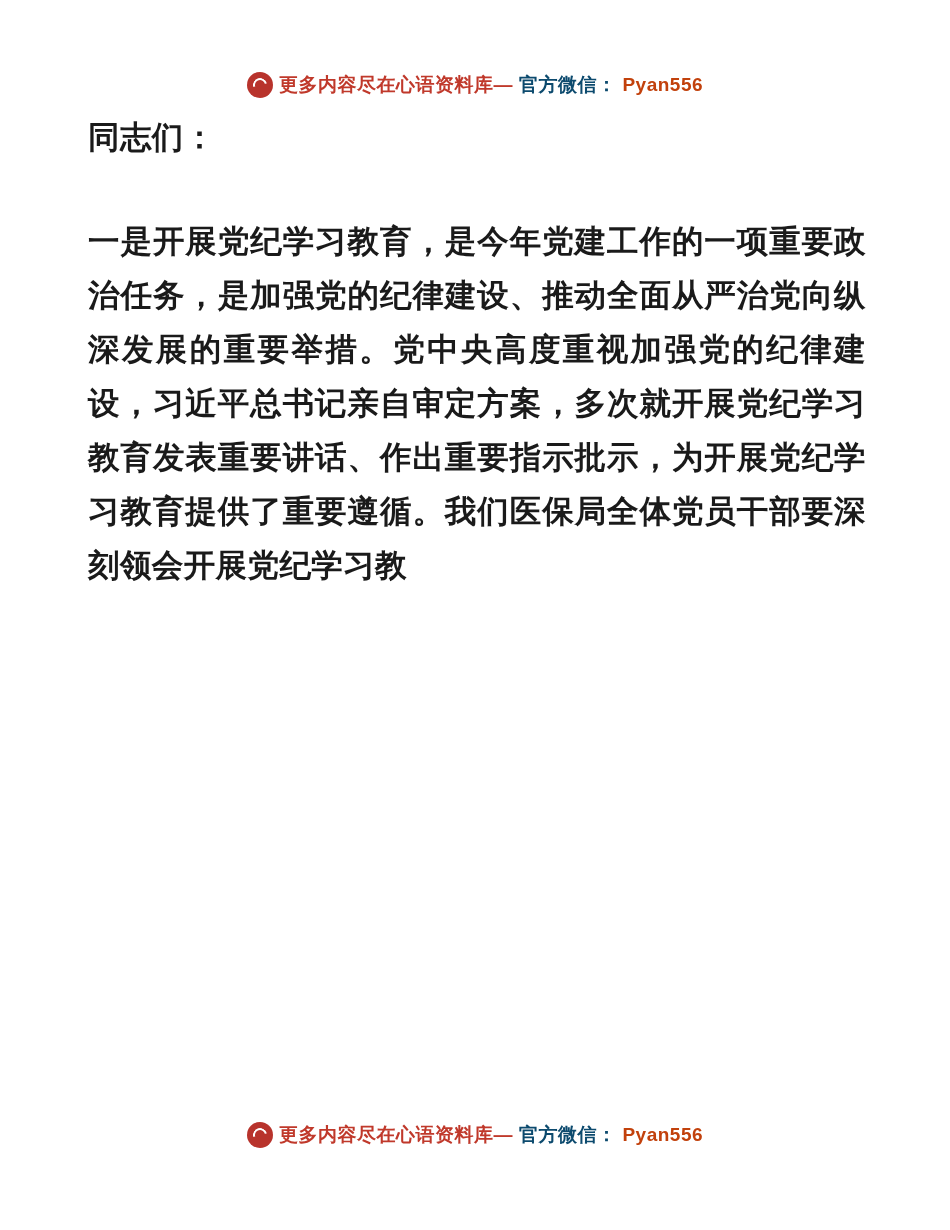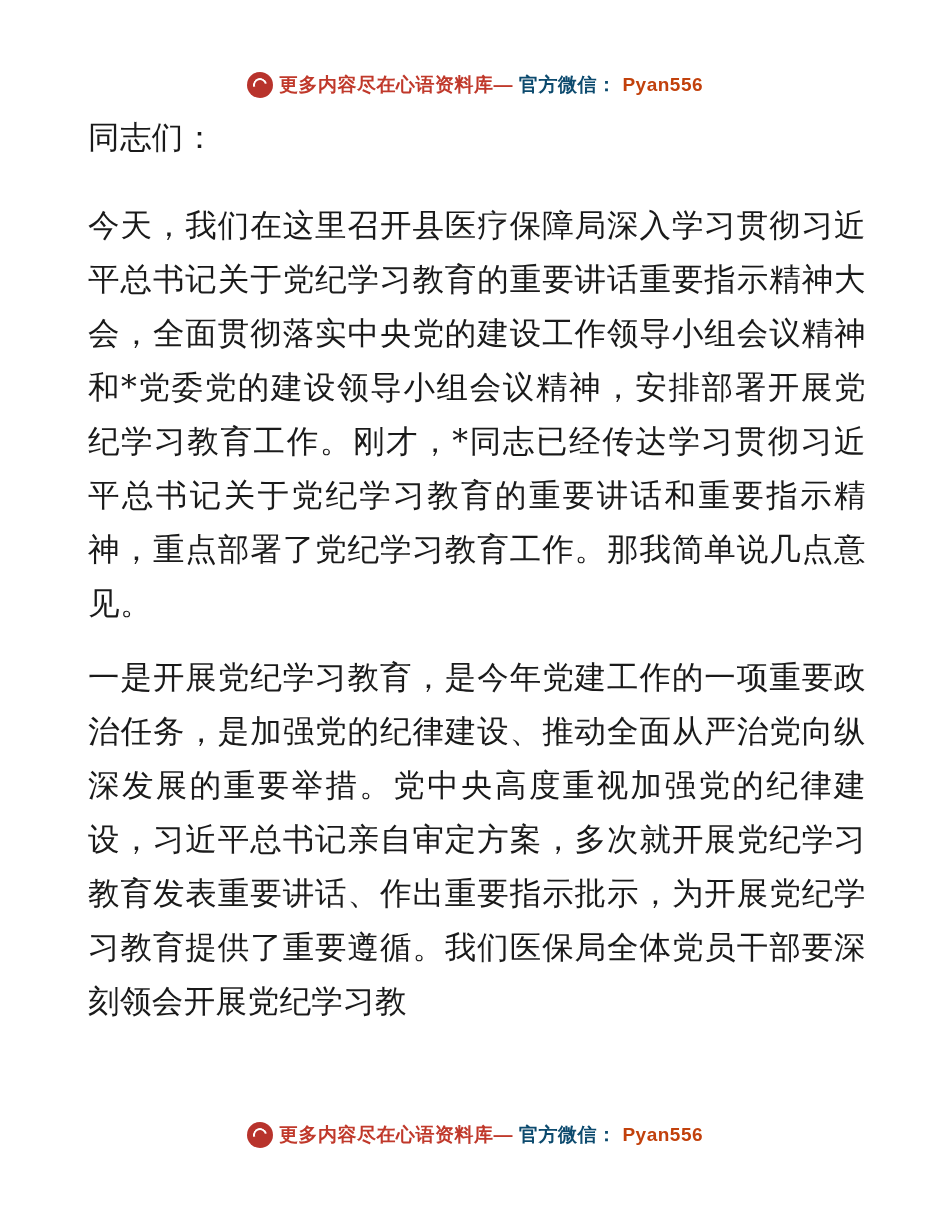--- a/index.html
+++ b/index.html
@@ -77,21 +77,21 @@
   }
   p.para {
     margin: 0 0 4px 0;
     font-size: 31.5px;
     line-height: 54px;
     color: #1a1a1a;
     text-align: justify;
     text-justify: inter-ideograph;
     letter-spacing: 0.4px;
     font-family: "DejaVu Serif", "Liberation Serif", serif;
-    font-weight: 400;
+    font-weight: 700;
   }
   p.salutation {
     margin-bottom: 18px;
   }
   p.indent {
     text-indent: 0;
   }
   .spacer-sm { height: 16px; }
 </style>
 </head>
@@ -102,21 +102,20 @@
   <div class="watermark watermark-top">
     <span class="wm-logo"></span>
     <span class="wm-text-main">更多内容尽在心语资料库—</span>
     <span class="wm-text-sub">官方微信：</span>
     <span class="wm-text-id">Pyan556</span>
   </div>
 
   <div class="content">
     <p class="para salutation">同志们：</p>
     <div class="spacer-sm"></div>
-    <p class="para indent"> 今天，我们在这里召开县医疗保障局深入学习贯彻习近平总书记关于党纪学习教育的重要讲话重要指示精神大会，全面贯彻落实中央党的建设工作领导小组会议精神和*党委党的建设领导小组会议精神，安排部署开展党纪学习教育工作。刚才，*同志已经传达学习贯彻习近平总书记关于党纪学习教育的重要讲话和重要指示精神，重点部署了党纪学习教育工作。那我简单说几点意见。</p>
     <div class="spacer-sm"></div>
     <p class="para indent"> 一是开展党纪学习教育，是今年党建工作的一项重要政治任务，是加强党的纪律建设、推动全面从严治党向纵深发展的重要举措。党中央高度重视加强党的纪律建设，习近平总书记亲自审定方案，多次就开展党纪学习教育发表重要讲话、作出重要指示批示，为开展党纪学习教育提供了重要遵循。我们医保局全体党员干部要深刻领会开展党纪学习教</p>
   </div>
 
   <div class="watermark watermark-bottom">
     <span class="wm-logo"></span>
     <span class="wm-text-main">更多内容尽在心语资料库—</span>
     <span class="wm-text-sub">官方微信：</span>
     <span class="wm-text-id">Pyan556</span>
   </div>

